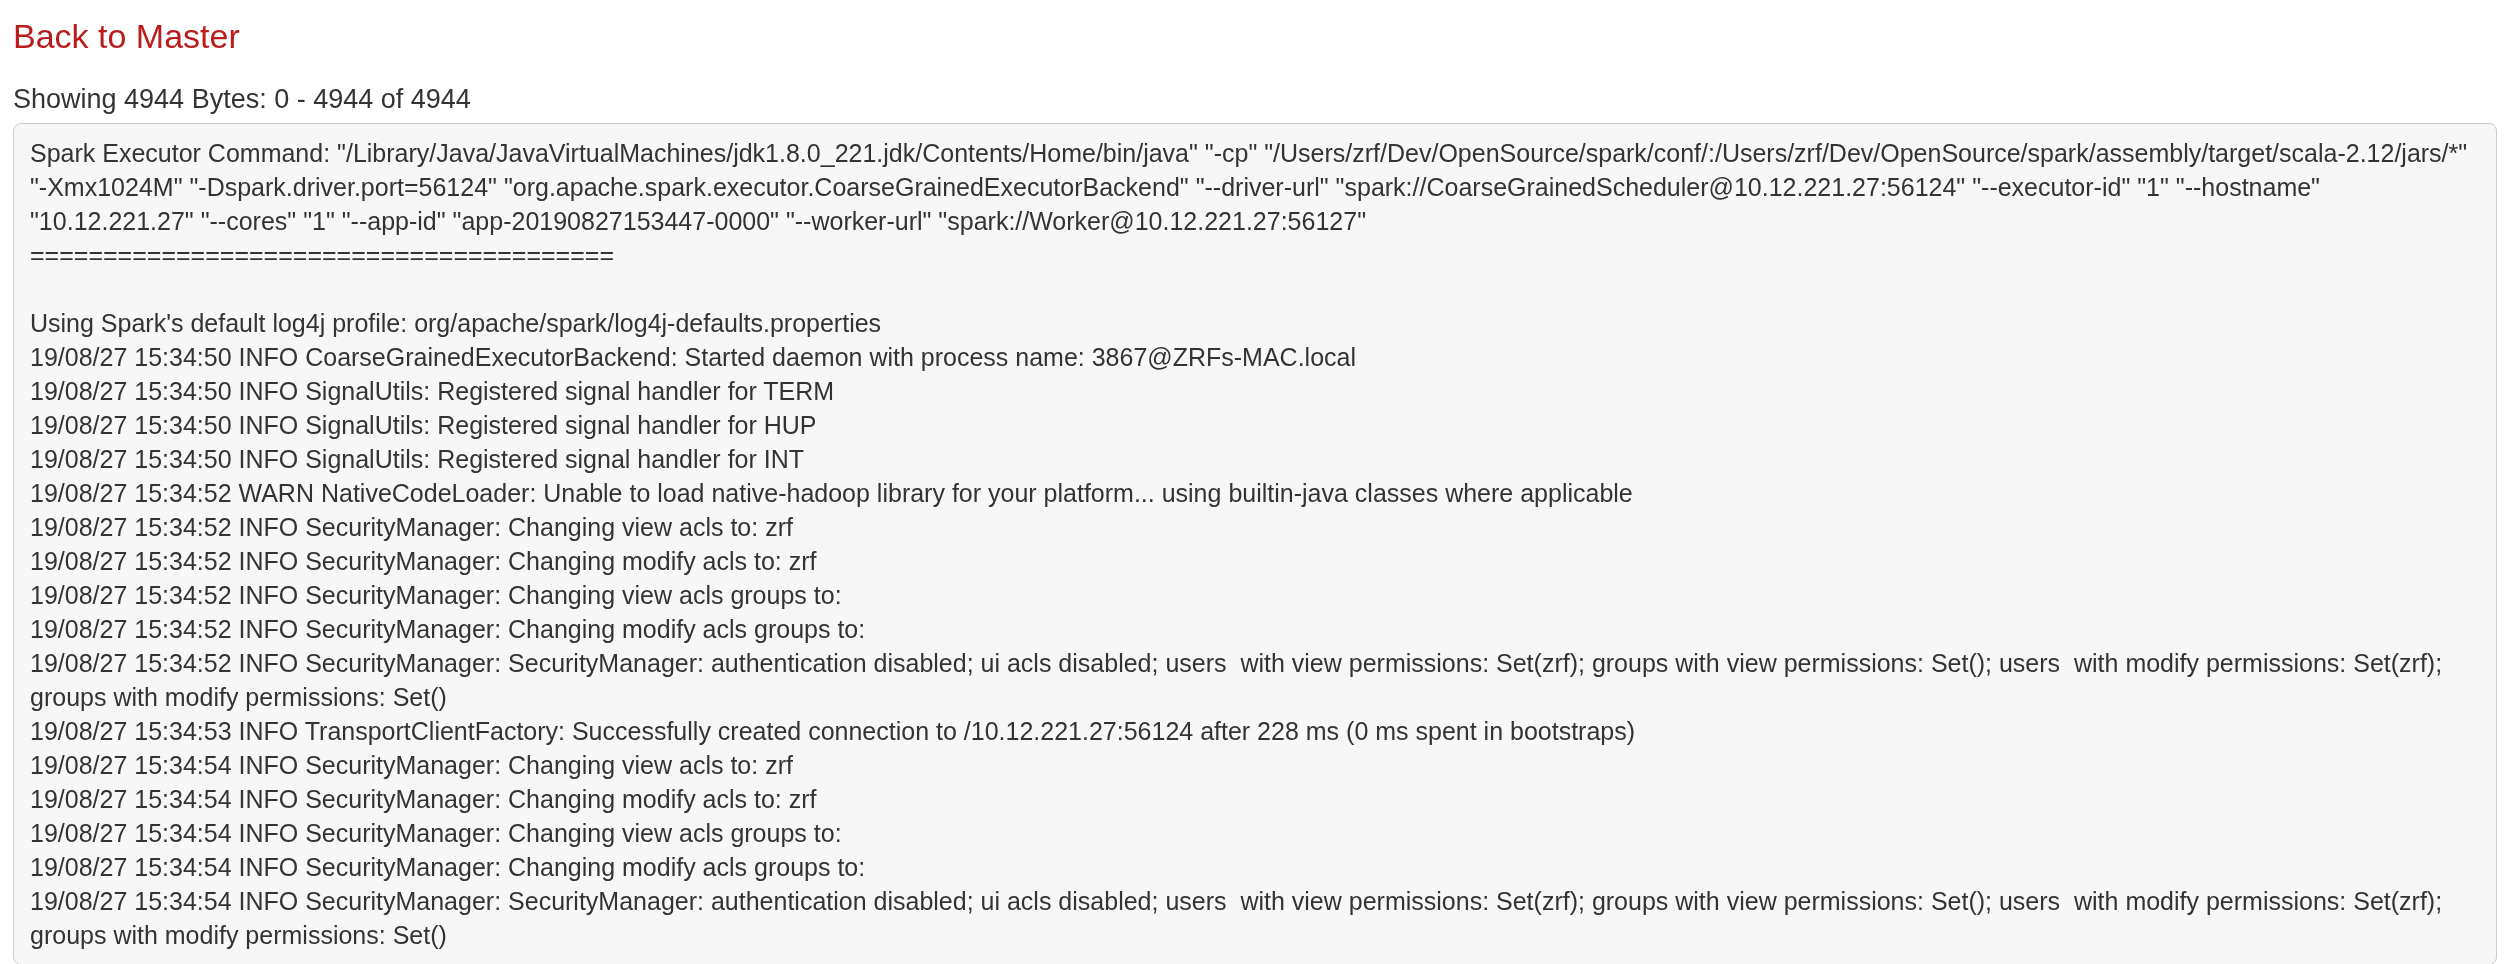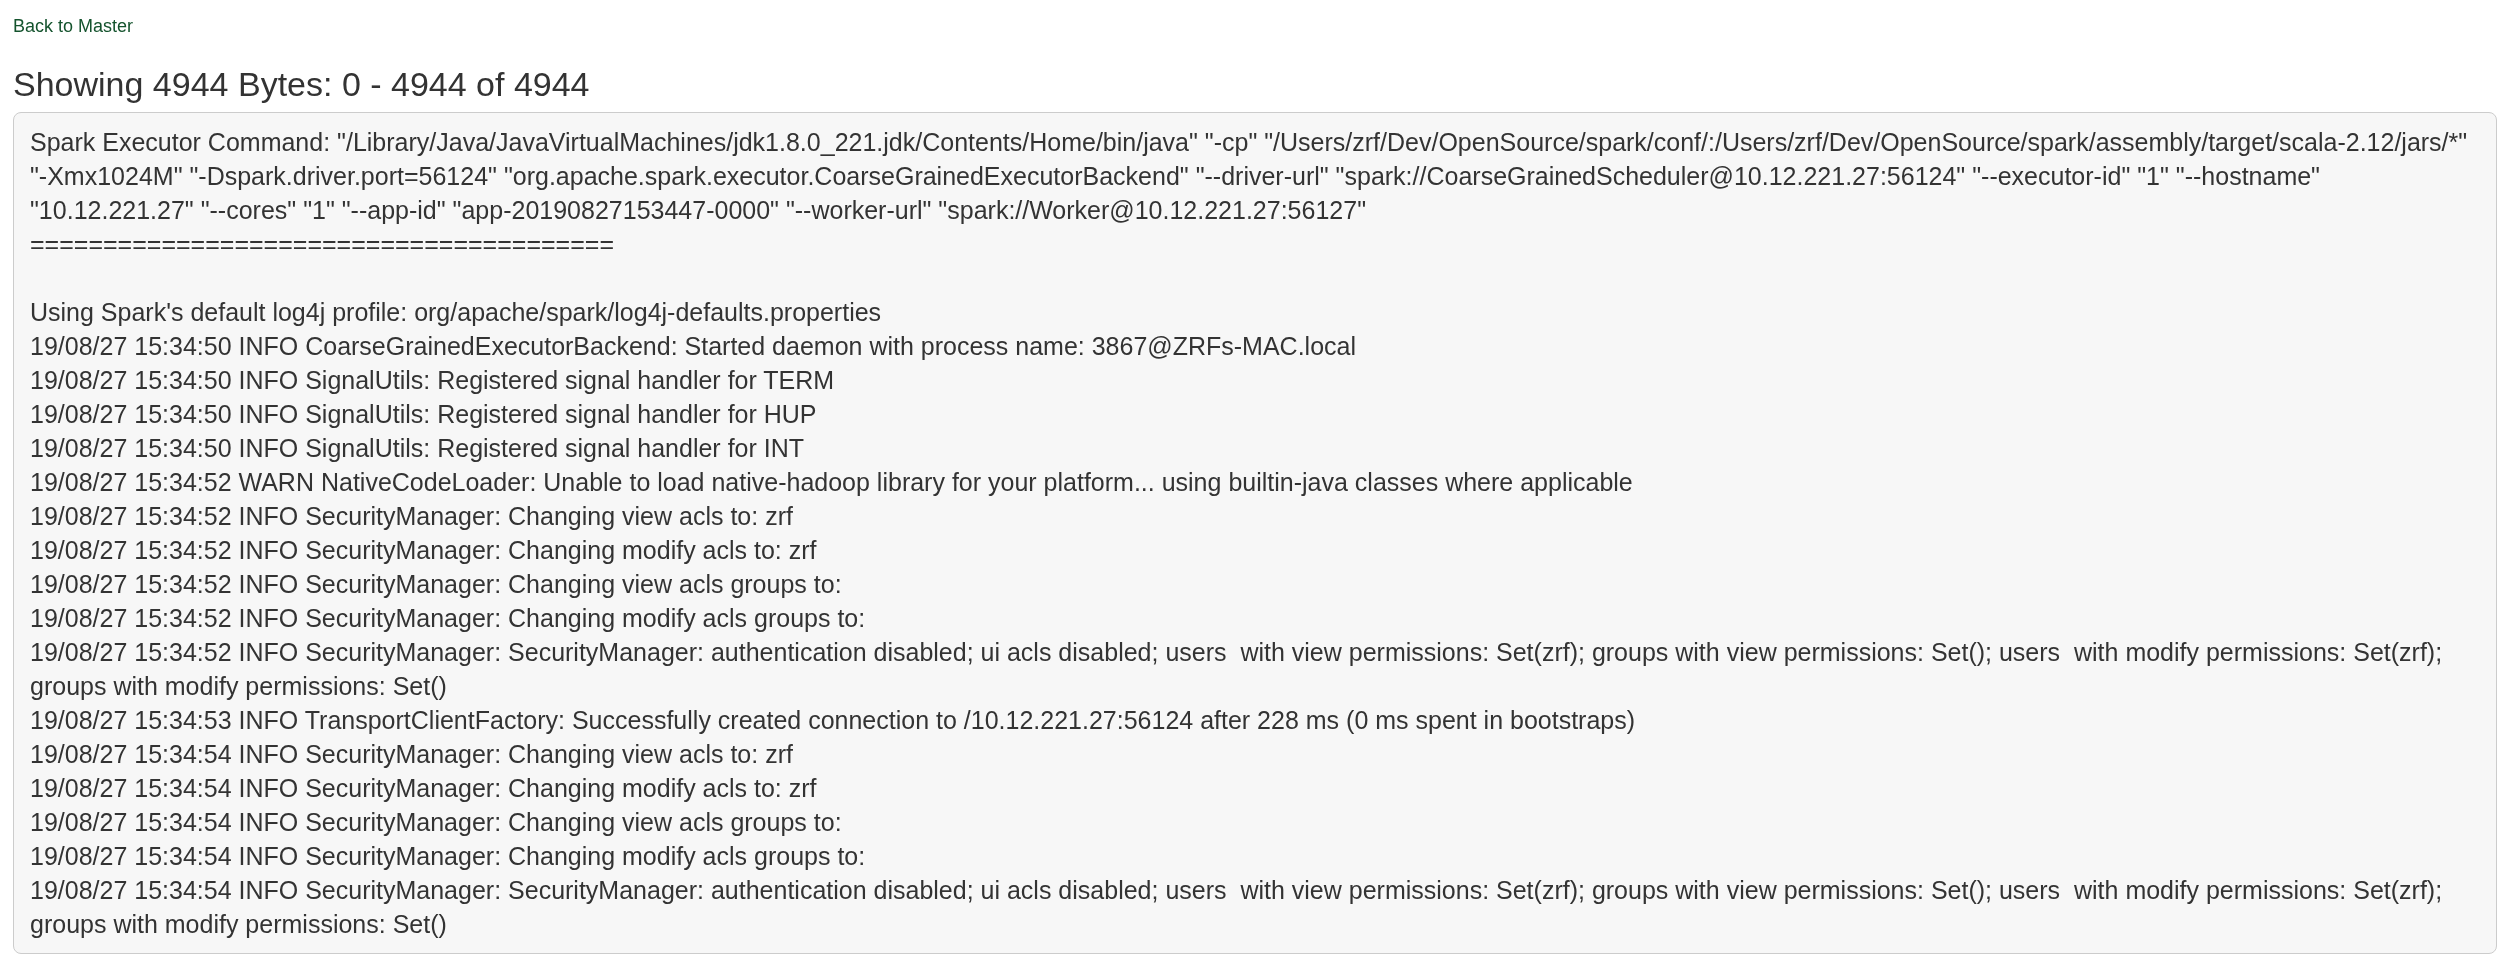--- a/index.html
+++ b/index.html
@@ -11,30 +11,30 @@
     color: #333333;
   }
   .page {
     width: 2510px;
     min-height: 964px;
     padding: 10px 13px 0 13px;
   }
   .back-link {
     display: inline-block;
     margin-top: 6px;
-    font-size: 18px;
+    font-size: 34px;
     font-weight: 500;
-    color: #14532d;
+    color: #b91c1c;
     text-decoration: none;
     cursor: pointer;
     line-height: 1.2;
   }
   .byte-range {
     margin-top: 26px;
-    font-size: 34px;
+    font-size: 27px;
     color: #333333;
     line-height: 1.2;
   }
   .log-header-bar {
     margin-top: 16px;
     height: 48px;
     background: #eeeeee;
     border: 1px solid #dddddd;
     border-radius: 8px;
     display: flex;

